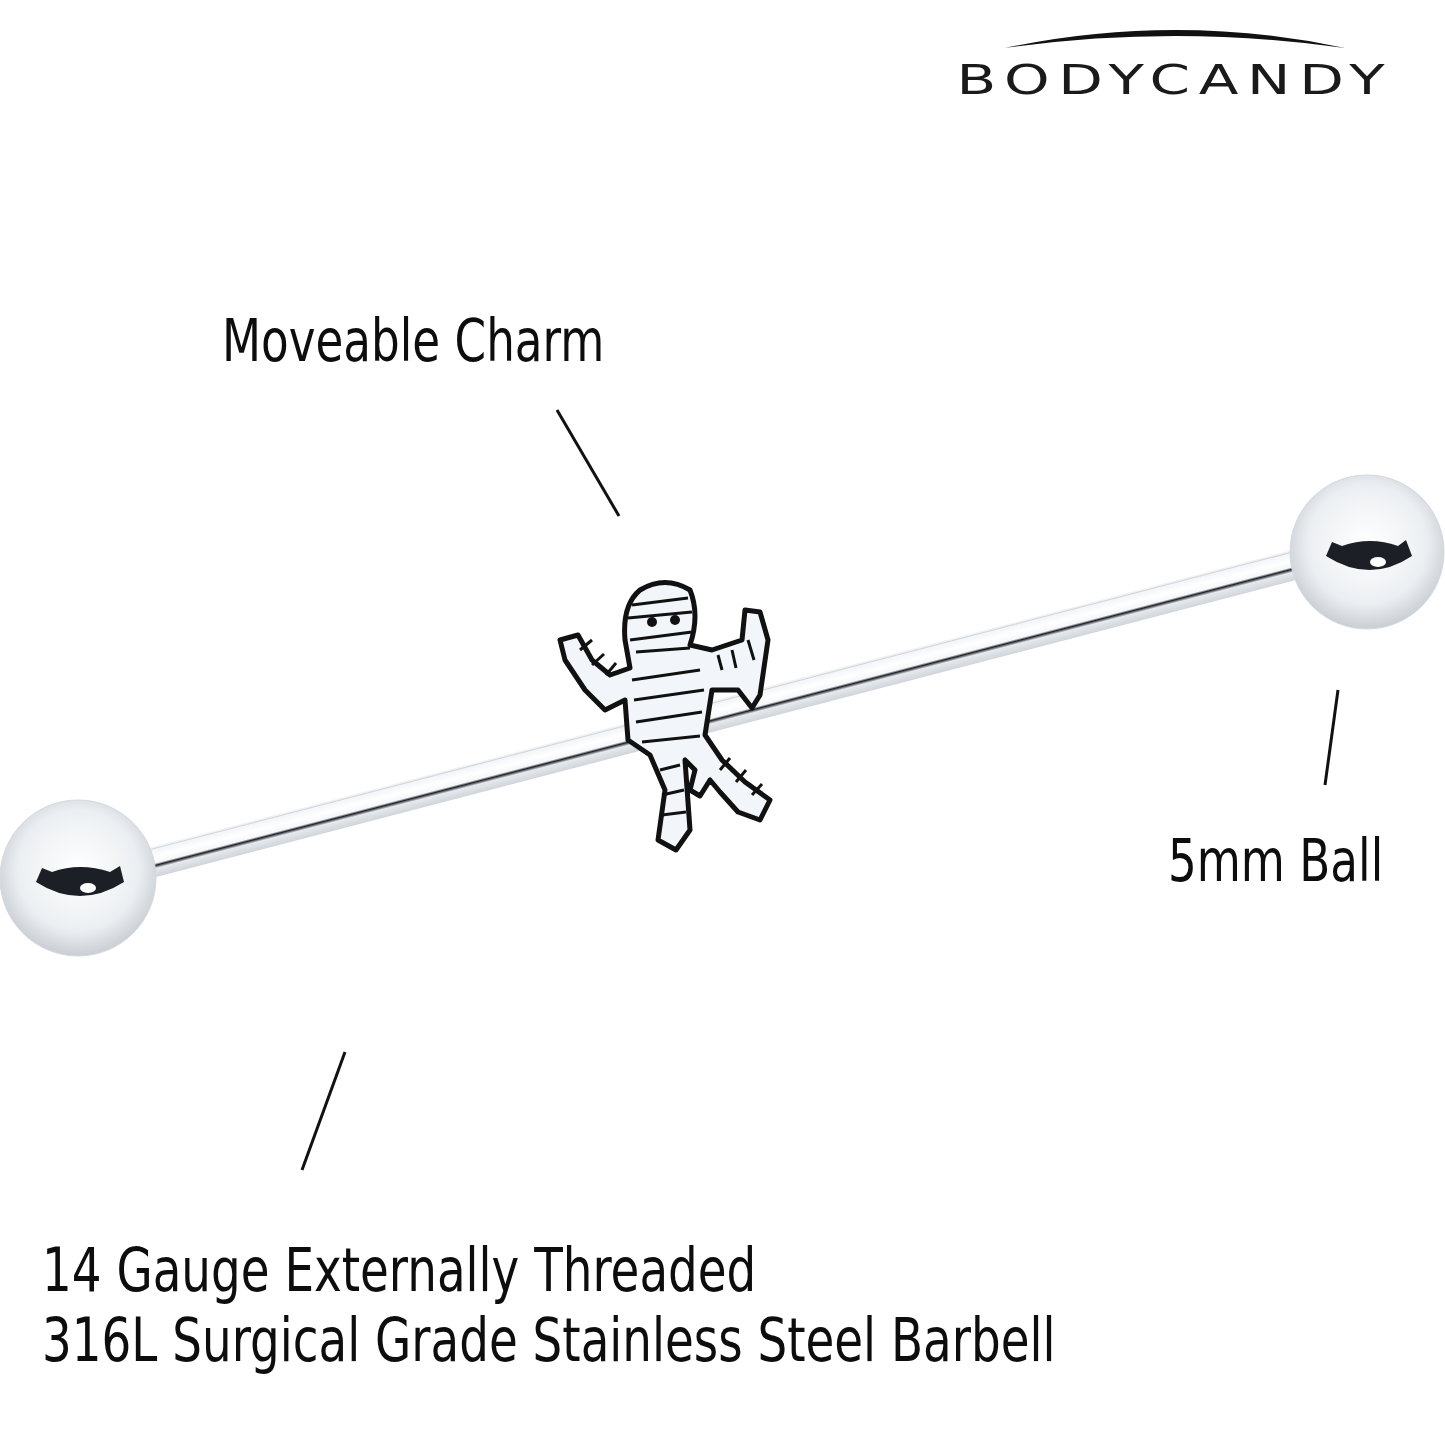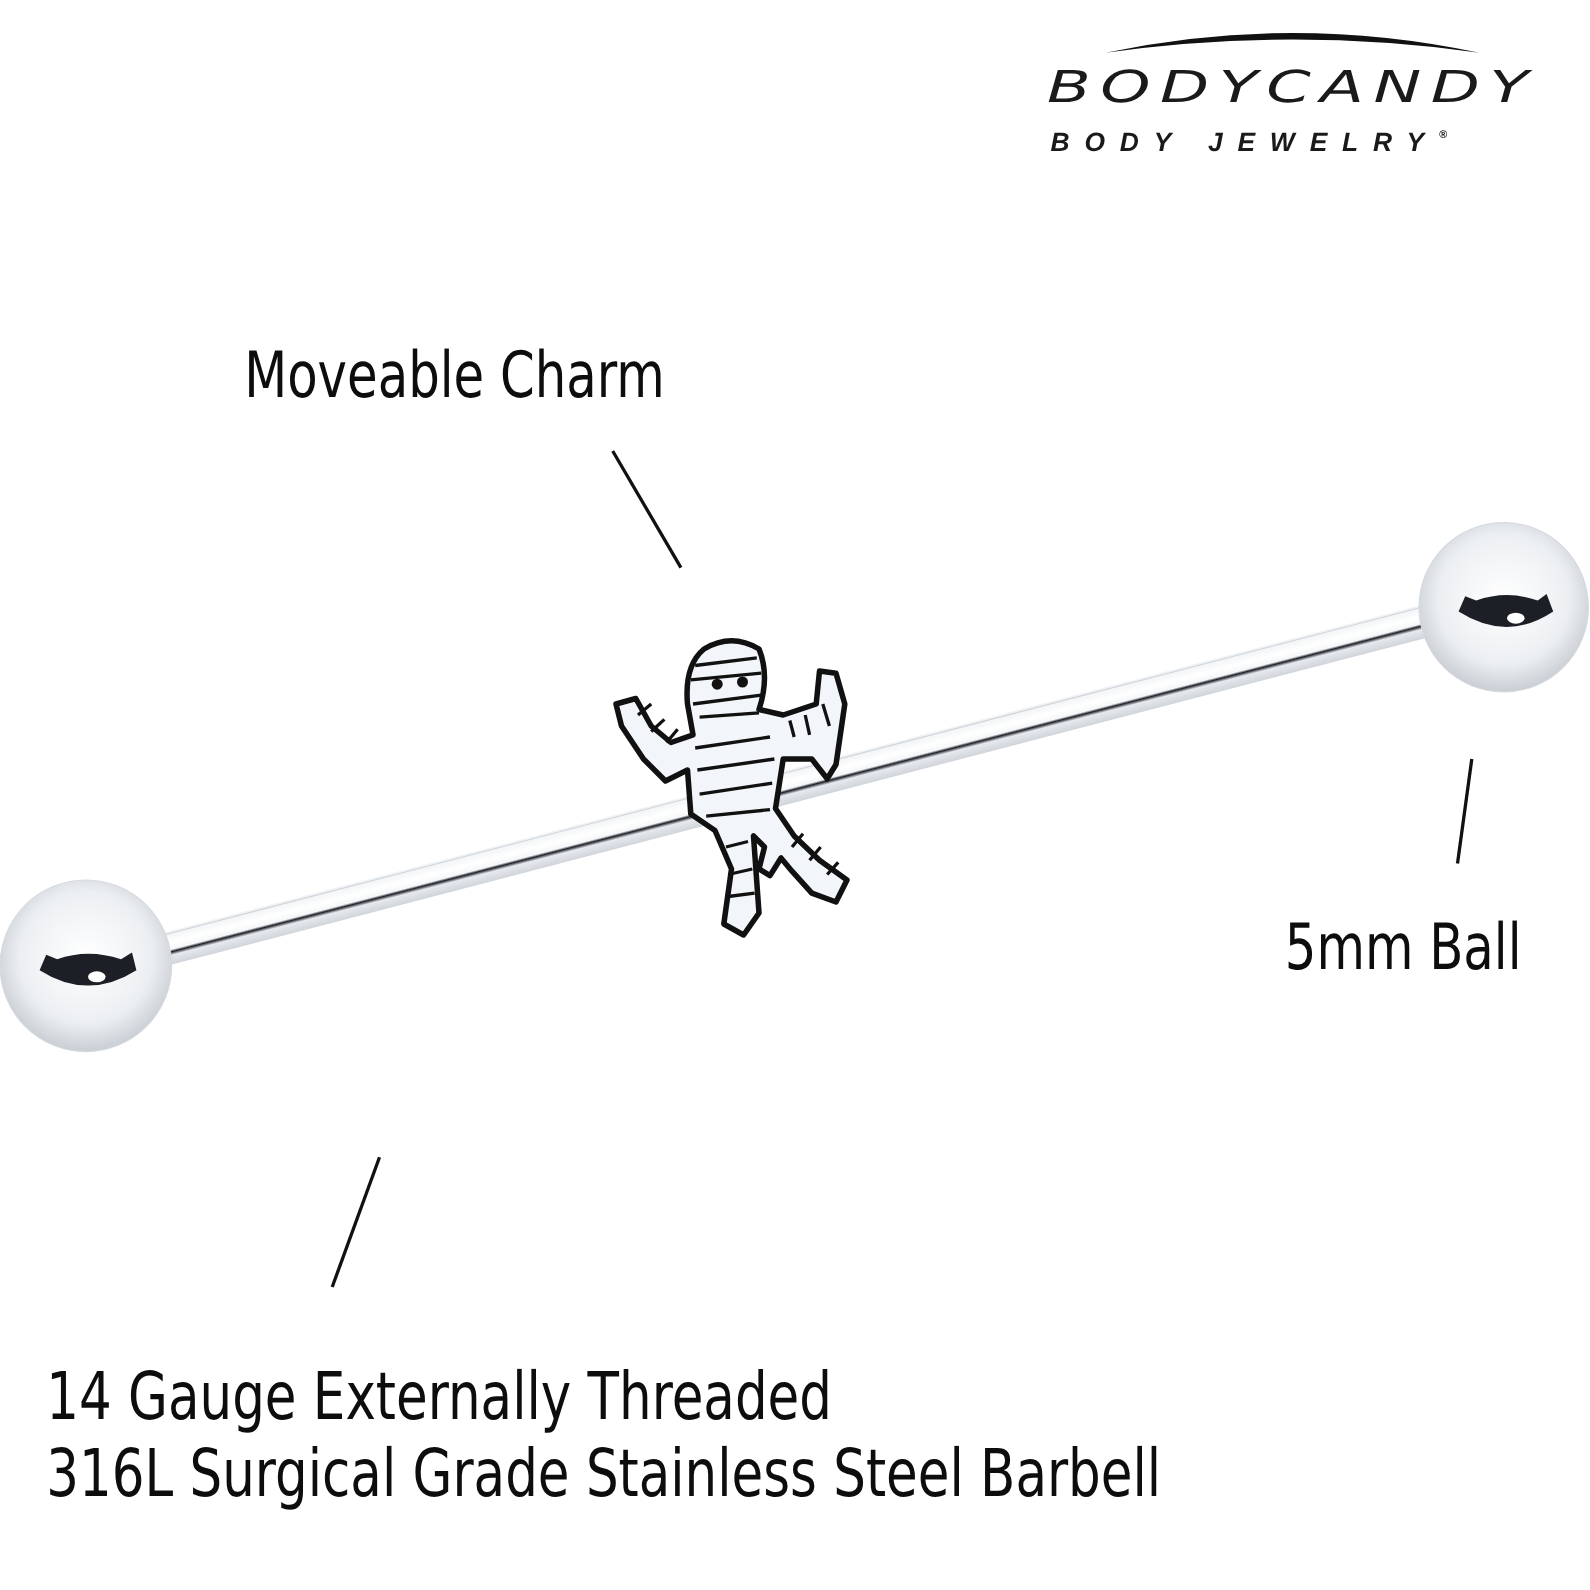--- a/index.html
+++ b/index.html
@@ -1,18 +1,18 @@
 <!DOCTYPE html>
 <html><head>
 <meta charset="utf-8">
 <style>
   html, body { margin: 0; padding: 0; background: #ffffff; }
   body { width: 1445px; height: 1445px; position: relative; overflow: hidden;
          font-family: "Liberation Sans", sans-serif; color: #111; }
-  .logo { position: absolute; left: 915px; top: 20px; width: 520px; height: 120px; font-style: italic; }
+  .logo { position: absolute; left: 915px; top: 20px; width: 520px; height: 120px; }
   .logo svg { position: absolute; left: 0; top: 0; }
   .logo-brand { position: absolute; left: 0; top: 40px; width: 520px; text-align: center;
                 font-family: "DejaVu Sans", sans-serif; font-size: 40px; font-weight: normal;
                 letter-spacing: 6px; transform: scaleX(1.45); transform-origin: center;
                 line-height: 1; color: #1a1a1a; -webkit-text-stroke: 0px; }
   .logo-sub { position: absolute; left: 40px; top: 98px; width: 470px; text-align: left;
               font-family: "Liberation Sans", sans-serif; font-weight: bold; font-size: 24px;
               letter-spacing: 13.5px; color: #1a1a1a; line-height: 1; }
   .logo-sub sup { font-size: 10px; letter-spacing: 0; vertical-align: top; }
   .label { position: absolute; font-family: "DejaVu Sans", sans-serif; font-weight: normal;
@@ -25,21 +25,20 @@
   .scene { position: absolute; left: 0; top: 0; }
 </style>
 </head>
 <body>
 
 <div class="logo">
   <svg width="520" height="40" viewBox="0 0 520 40">
     <path d="M 90 28 Q 260 -8 430 28 Q 260 4 90 28 Z" fill="#111"></path>
   </svg>
   <div class="logo-brand">BODYCANDY</div>
-  <div class="logo-sub"><span>BODY JEWELRY</span><sup>®</sup></div>
 </div>
 
 <svg class="scene" width="1445" height="1445" viewBox="0 0 1445 1445">
   <defs>
     <linearGradient id="barGrad" x1="0" y1="0" x2="0" y2="1">
       <stop offset="0" stop-color="#eef1f4"></stop>
       <stop offset="0.35" stop-color="#ffffff"></stop>
       <stop offset="0.55" stop-color="#f4f6f8"></stop>
       <stop offset="0.62" stop-color="#1c1f26"></stop>
       <stop offset="0.72" stop-color="#e6e9ed"></stop>

